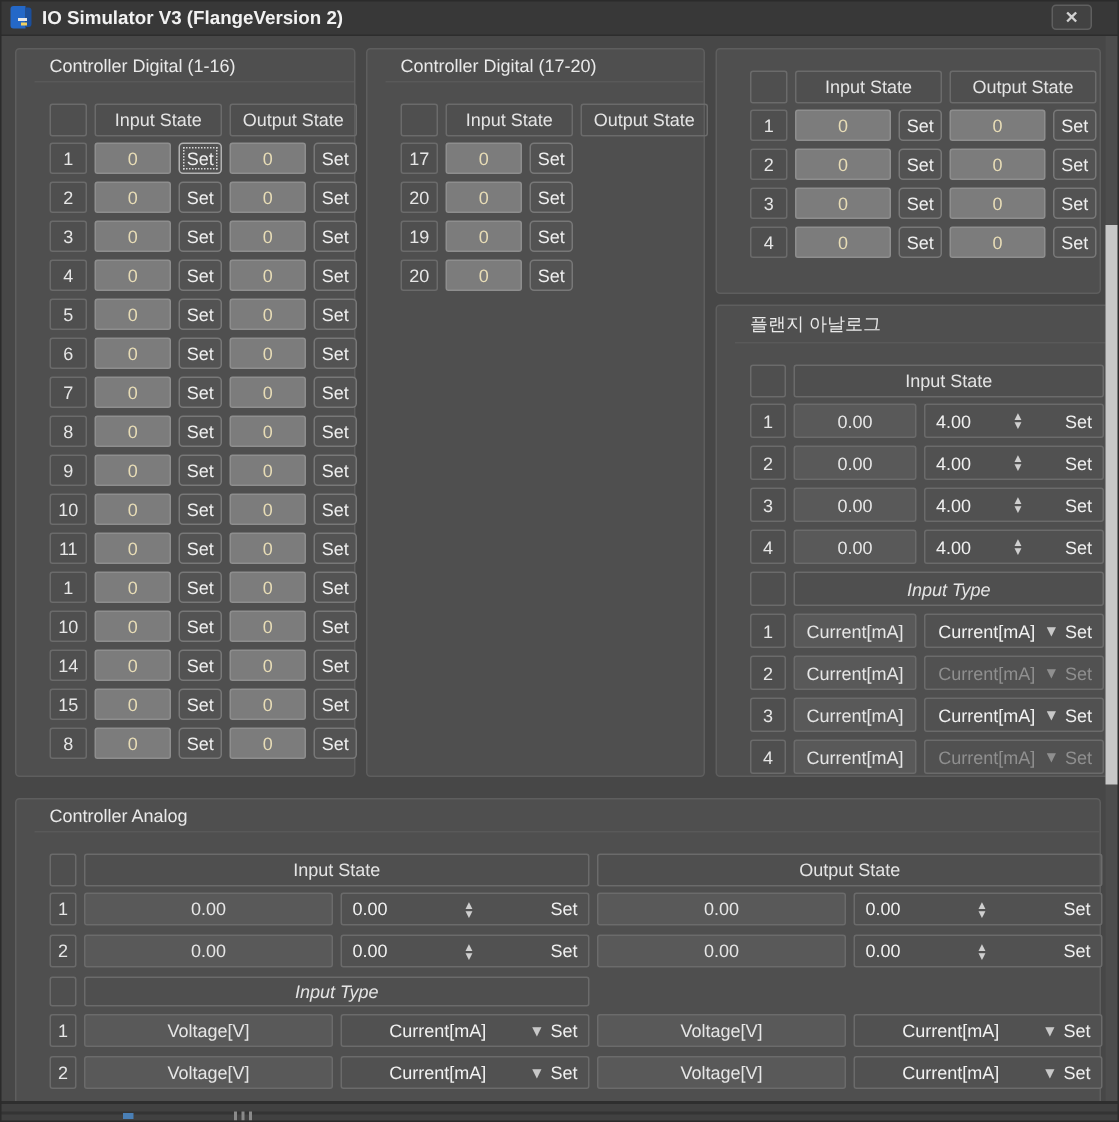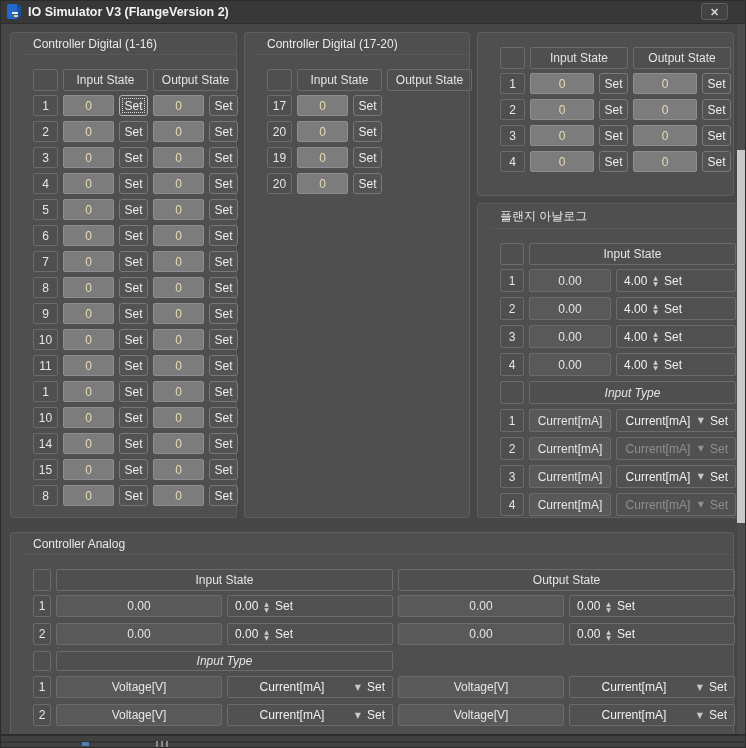--- a/index.html
+++ b/index.html
@@ -61,21 +61,21 @@
   .span-out { grid-column:4 / 6; }
 
   .field { background:var(--fieldbg); border-color:#8e8e8e; color:var(--digit); }
   .setbtn {
     background:#535353; border:1px solid #787878; border-radius:3px;
     color:#efefef; font-size:12px; font-family:"Liberation Sans", sans-serif; cursor:default;
   }
   .setbtn.focused { border-color:#b2b2b2; outline:1px dotted #d8d8d8; outline-offset:-4px; }
 
   .vcell { background:#595959; }
-  .scell { background:#515151; display:flex; align-items:center; justify-content:flex-start; padding:0 7px; gap:6px; }
+  .scell { background:#515151; display:flex; align-items:center; justify-content:space-between; padding:0 7px; gap:6px; }
   .sval  { color:#f0f0f0; }
   .spincol { display:flex; flex-direction:column; justify-content:center; gap:1px; }
   .sarrow { font-size:6px; line-height:5px; color:#cfcfcf; background:none; border:none; cursor:default; font-family:"DejaVu Sans", sans-serif; }
   .setflat { background:none; border:none; color:#efefef; font-size:12px; font-family:"Liberation Sans", sans-serif; cursor:default; padding:0; }
 
   .dcell { background:#515151; display:flex; align-items:center; padding:0 7px; gap:6px; }
   .dval  { flex:1; text-align:center; color:#f0f0f0; }
   .darrow { font-size:8px; color:#c8c8c8; font-family:"DejaVu Sans", sans-serif; }
   .dcell.dis .dval, .dcell.dis .darrow, .dcell.dis .setflat { color:#8f8f8f; }
 

